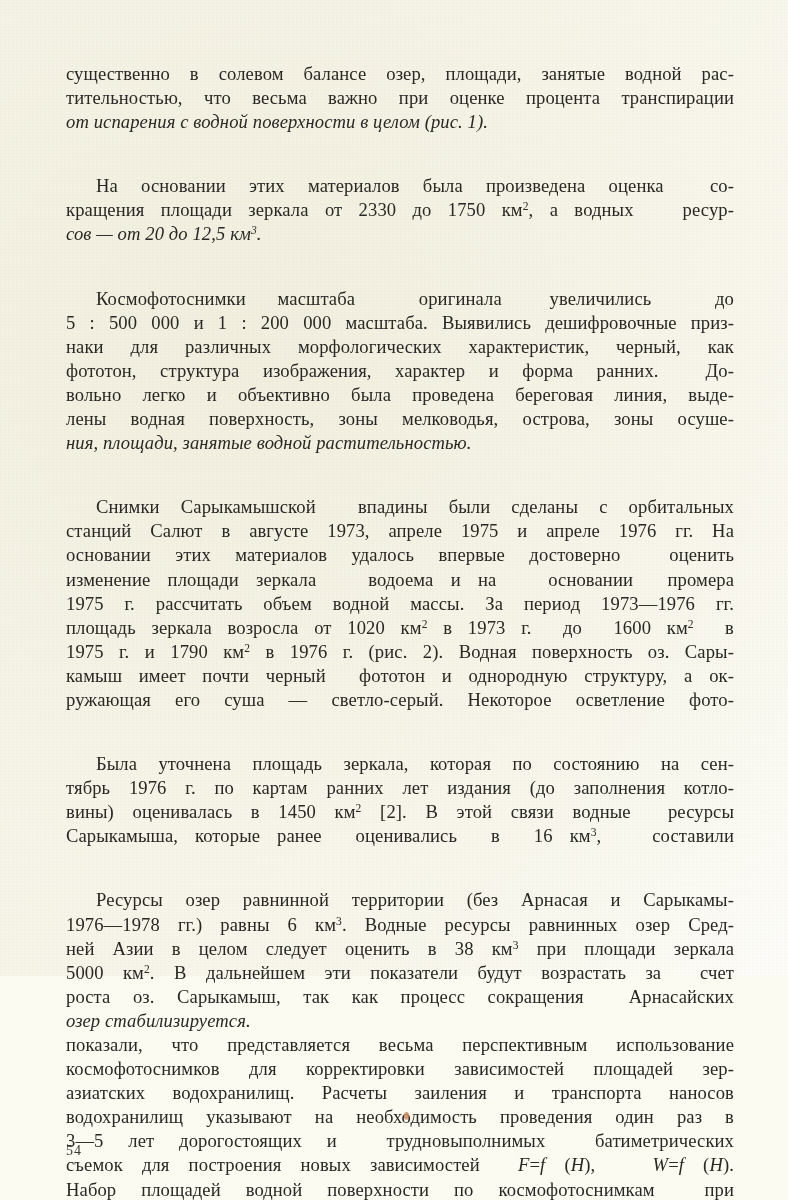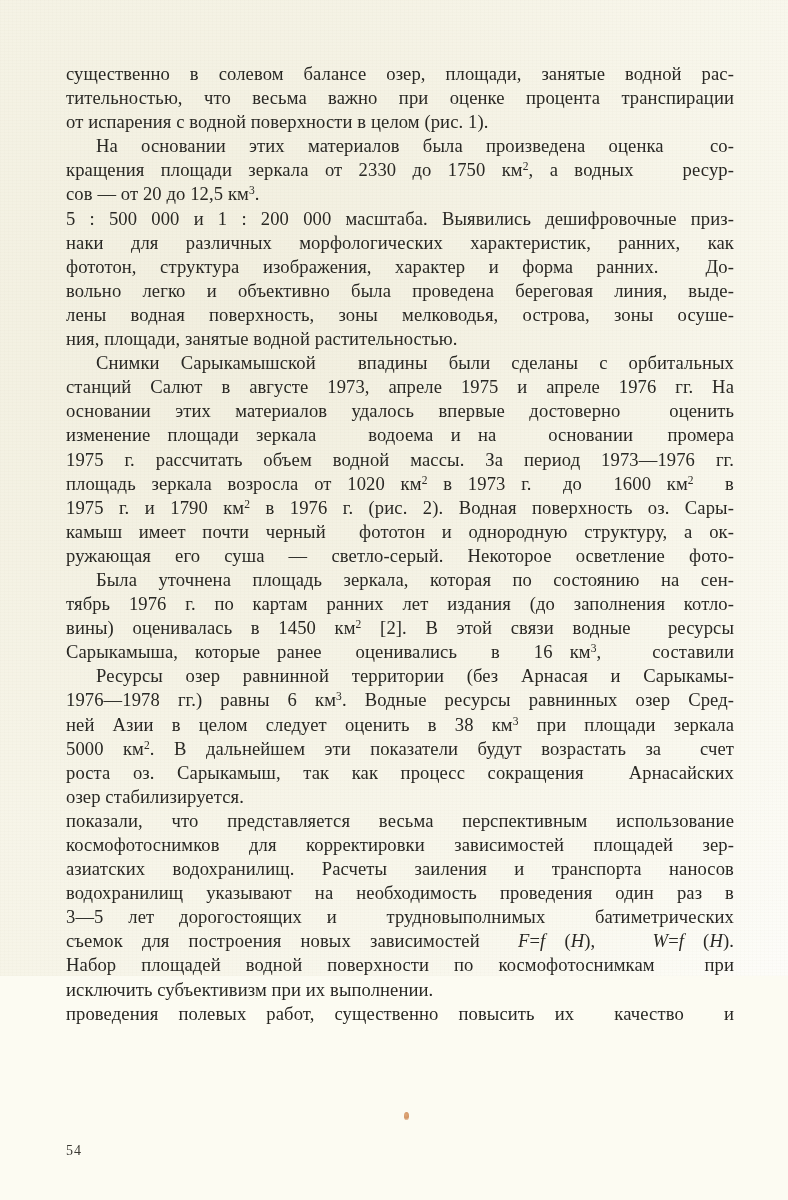--- a/index.html
+++ b/index.html
@@ -59,24 +59,26 @@
   
   span.ln {
     display: block;
     white-space: pre-wrap;
     text-align: justify;
     text-align-last: justify;
   }
   
   span.ln.last {
     text-align-last: left;
+    font-style: italic;
   }
   
   span.ln.indent {
     text-indent: 30px;
+    margin-top: 40px;
   }
 
   sup {
     font-size: 0.62em;
     vertical-align: 0.52em;
     line-height: 0;
   }
 
   i.fml {
     font-style: italic;
@@ -121,22 +123,23 @@
         <span class="ln">существенно в солевом балансе озер, площади, занятые водной рас-</span>
         <span class="ln">тительностью, что весьма важно при оценке процента транспирации</span>
         <span class="ln last">от испарения с водной поверхности в целом (рис. 1).</span>
       </p>
       <p class="para">
         <span class="ln indent">На основании этих материалов была произведена оценка  со-</span>
         <span class="ln">кращения площади зеркала от 2330 до 1750 км<sup>2</sup>, а водных   ресур-</span>
         <span class="ln last">сов — от 20 до 12,5 км<sup>3</sup>.</span>
       </p>
       <p class="para">
+        <span class="ln indent">Космофотоснимки  масштаба    оригинала   увеличились    до</span>
         <span class="ln">5 : 500 000 и 1 : 200 000 масштаба. Выявились дешифровочные приз-</span>
-        <span class="ln">наки для различных морфологических характеристик, ранних, как</span>
+        <span class="ln">наки для различных морфологических характеристик, черный, как</span>
         <span class="ln">фототон, структура изображения, характер и форма ранних.  До-</span>
         <span class="ln">вольно легко и объективно была проведена береговая линия, выде-</span>
         <span class="ln">лены водная поверхность, зоны мелководья, острова, зоны осуше-</span>
         <span class="ln last">ния, площади, занятые водной растительностью.</span>
       </p>
       <p class="para">
         <span class="ln indent">Снимки Сарыкамышской  впадины были сделаны с орбитальных</span>
         <span class="ln">станций Салют в августе 1973, апреле 1975 и апреле 1976 гг. На</span>
         <span class="ln">основании этих материалов удалось впервые достоверно  оценить</span>
         <span class="ln">изменение площади зеркала   водоема и на   основании  промера</span>

